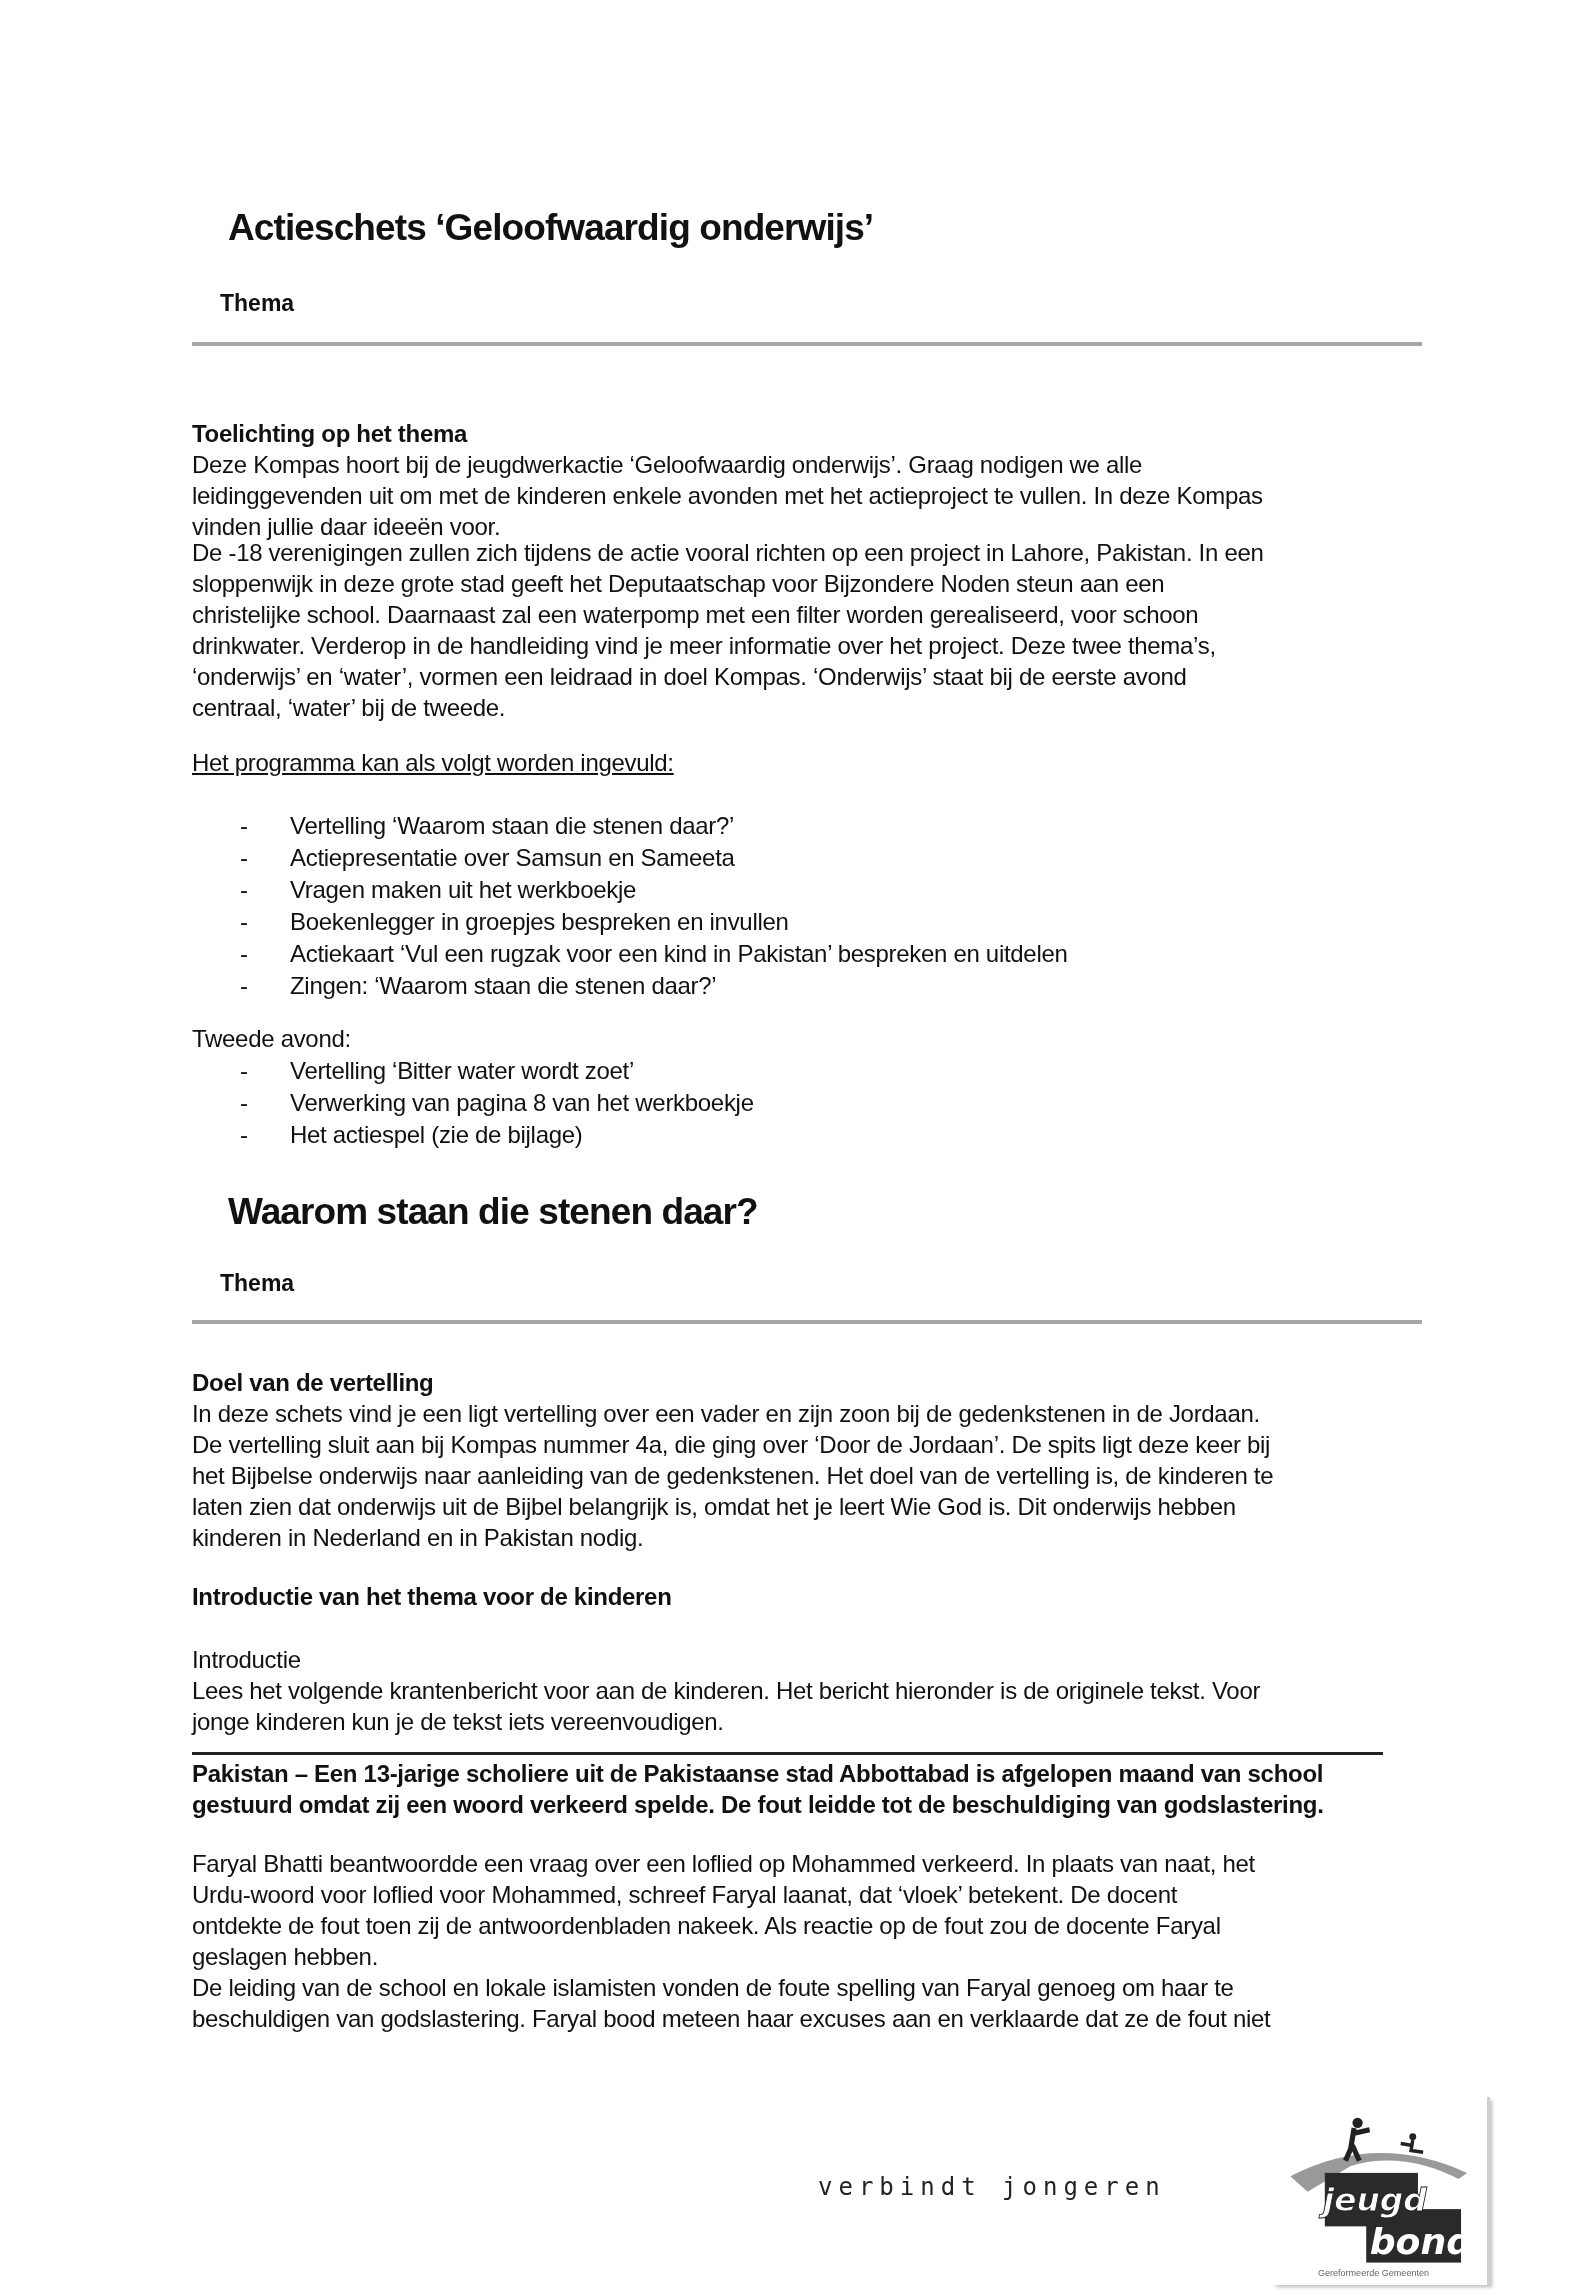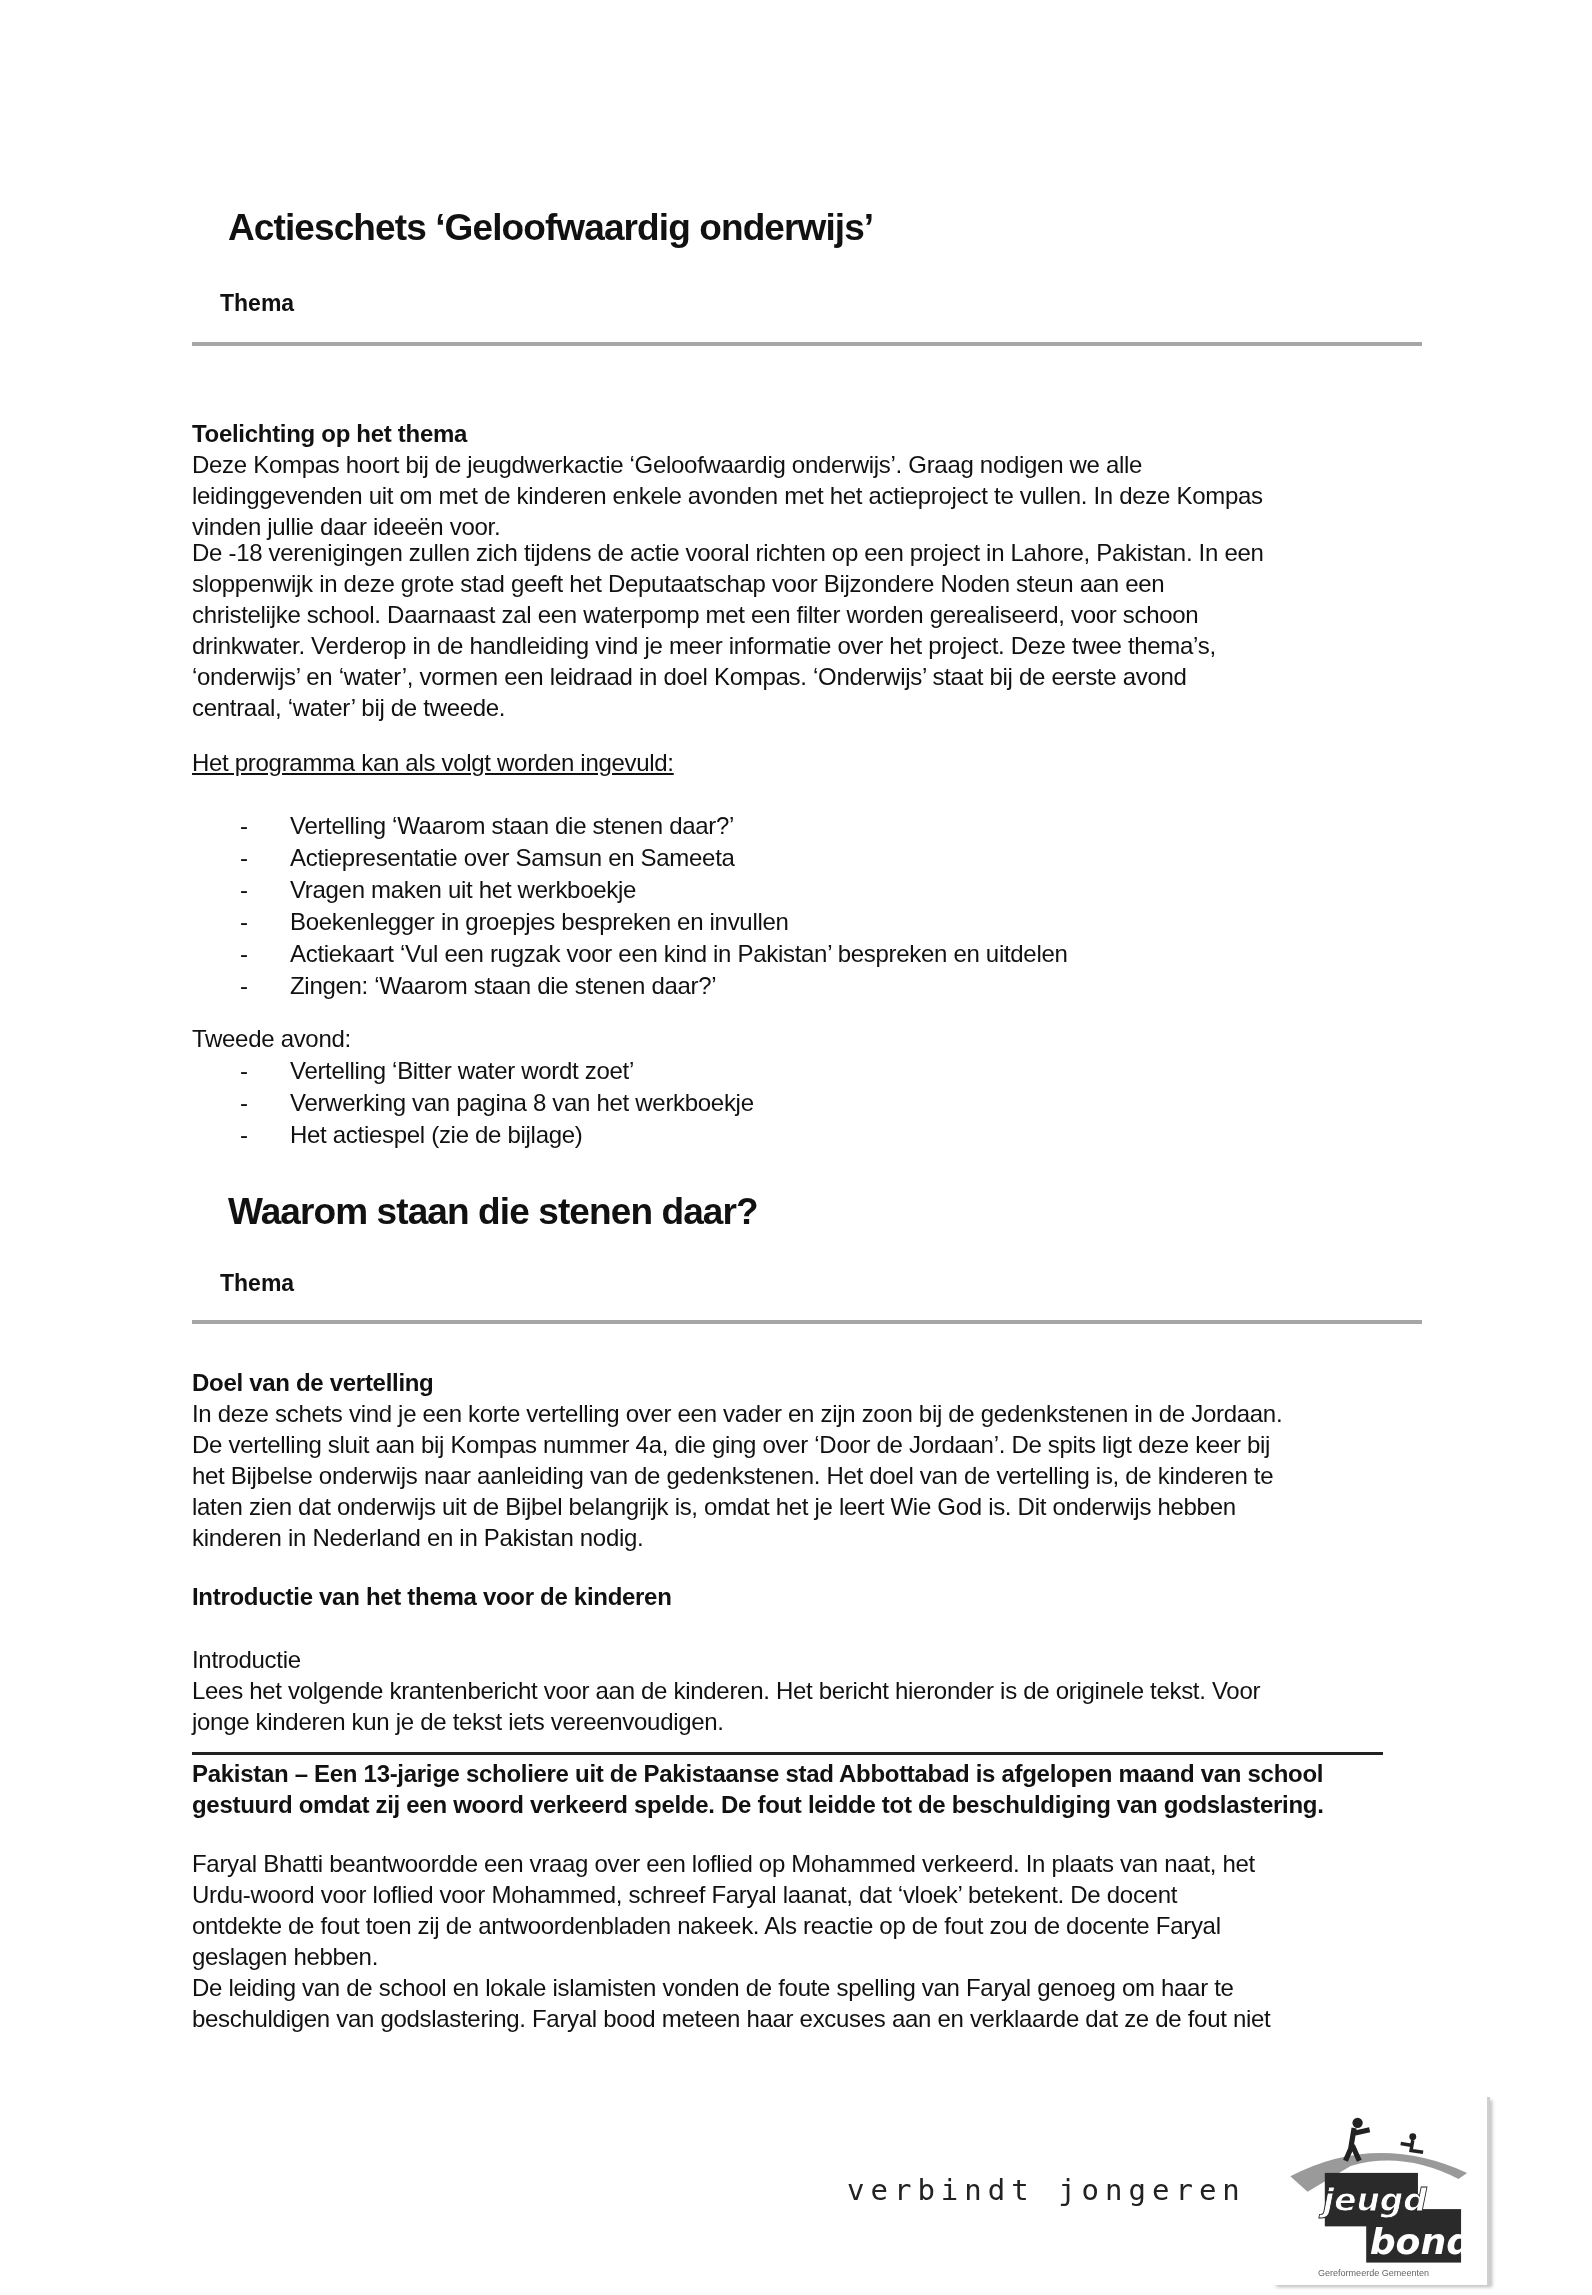--- a/index.html
+++ b/index.html
@@ -11,22 +11,22 @@
     .thema { font-size: 23px; font-weight: bold; margin-left: 28px; }
     .rule { position: absolute; left: 0; width: 1230px; height: 3.5px; background: #a6a6a6; }
     .para { position: absolute; left: 0; width: 1230px; font-size: 24px; line-height: 31px; letter-spacing: -0.3px; }
     .para .line { display: block; white-space: nowrap; }
     .subhead { font-weight: bold; }
     .list { position: absolute; left: 0; width: 1230px; font-size: 24px; line-height: 32px; letter-spacing: -0.3px; margin: 0; padding: 0; list-style: none; }
     .list li { position: relative; padding-left: 98px; white-space: nowrap; }
     .list li .dash { position: absolute; left: 48px; top: 0; }
     .news-rule { position: absolute; left: 0; width: 1191px; height: 2.6px; background: #222; }
     .bold { font-weight: bold; }
-    .tagline { position: absolute; left: 847px; top: 2173px; font-family: "DejaVu Sans Mono", monospace;
-               font-size: 29px; letter-spacing: 6px; color: #222; }
+    .tagline { position: absolute; left: 818px; top: 2173px; font-family: "DejaVu Sans Mono", monospace;
+               font-size: 24px; letter-spacing: 6px; color: #222; }
     .logo-box { position: absolute; left: 1273px; top: 2097px; width: 214px; height: 188px; background: #fff;
                 box-shadow: 2.6px 2.6px 3.5px rgba(0,0,0,0.25); border-right: 3.5px solid #cfcfcf; }
   </style>
 </head>
 <body>
 
 <div class="page">
 
   <div class="abs h1" style="top:207px;">Actieschets  ‘Geloofwaardig onderwijs’</div>
   <div class="abs thema" style="top:290px;">Thema</div>
@@ -70,21 +70,21 @@
     <li><span class="dash">-</span><span>Verwerking van pagina 8 van het werkboekje</span></li>
     <li><span class="dash">-</span><span>Het actiespel (zie de bijlage)</span></li>
   </ul>
 
   <div class="abs h1" style="top:1191px;">Waarom staan die stenen daar?</div>
   <div class="abs thema" style="top:1270px;">Thema</div>
   <div class="rule" style="top:1320px;"></div>
 
   <div class="para" style="top:1367px;">
     <span class="line subhead">Doel van de vertelling</span>
-    <span class="line">In deze schets vind je een korte vertelling over een vader en zijn zoon bij de gedenkstenen in de Jordaan.</span>
+    <span class="line">In deze schets vind je een ligt vertelling over een vader en zijn zoon bij de gedenkstenen in de Jordaan.</span>
     <span class="line">De vertelling sluit aan bij Kompas nummer 4a, die ging over ‘Door de Jordaan’. De spits ligt deze keer bij</span>
     <span class="line">het Bijbelse onderwijs naar aanleiding van de gedenkstenen. Het doel van de vertelling is, de kinderen te</span>
     <span class="line">laten zien dat onderwijs uit de Bijbel belangrijk is, omdat het je leert Wie God is. Dit onderwijs hebben</span>
     <span class="line">kinderen in Nederland en in Pakistan nodig.</span>
   </div>
 
   <div class="para" style="top:1581px;">
     <span class="line subhead">Introductie van het thema voor de kinderen</span>
   </div>
 

